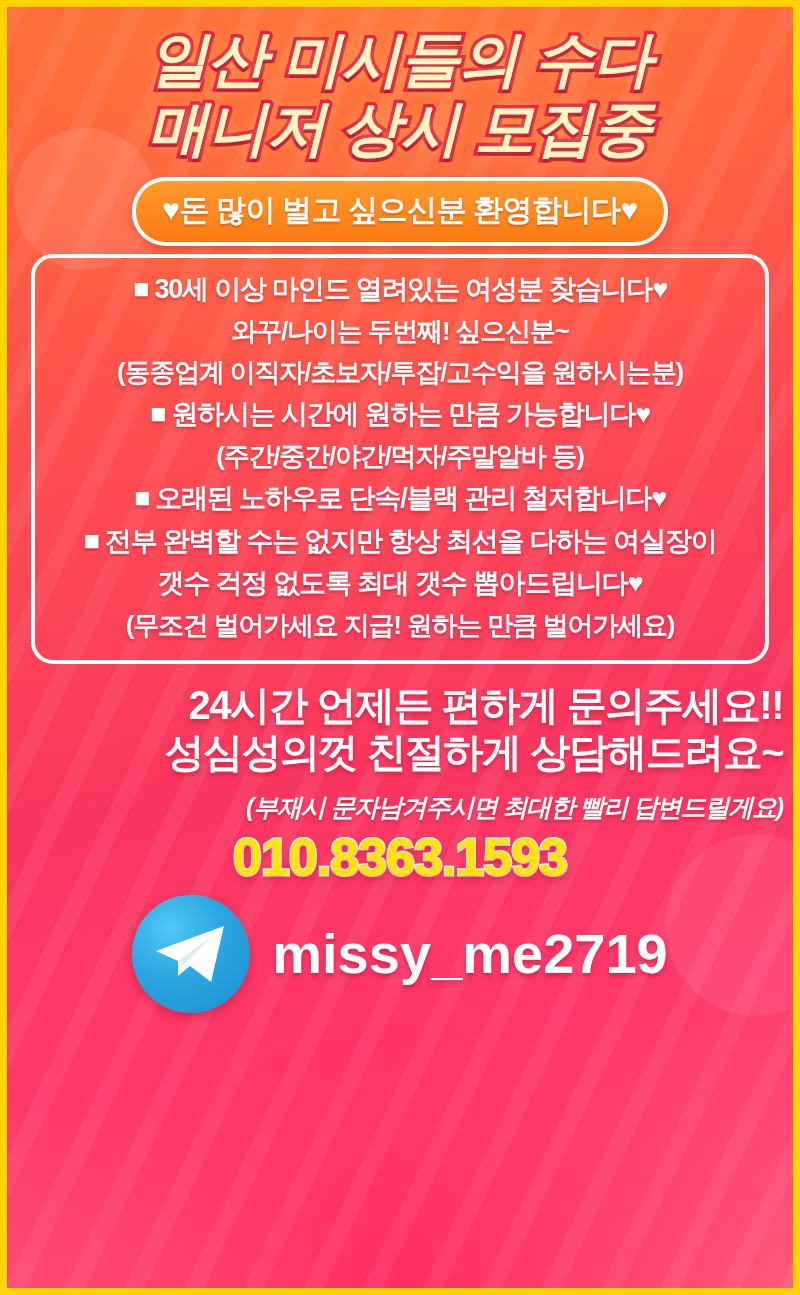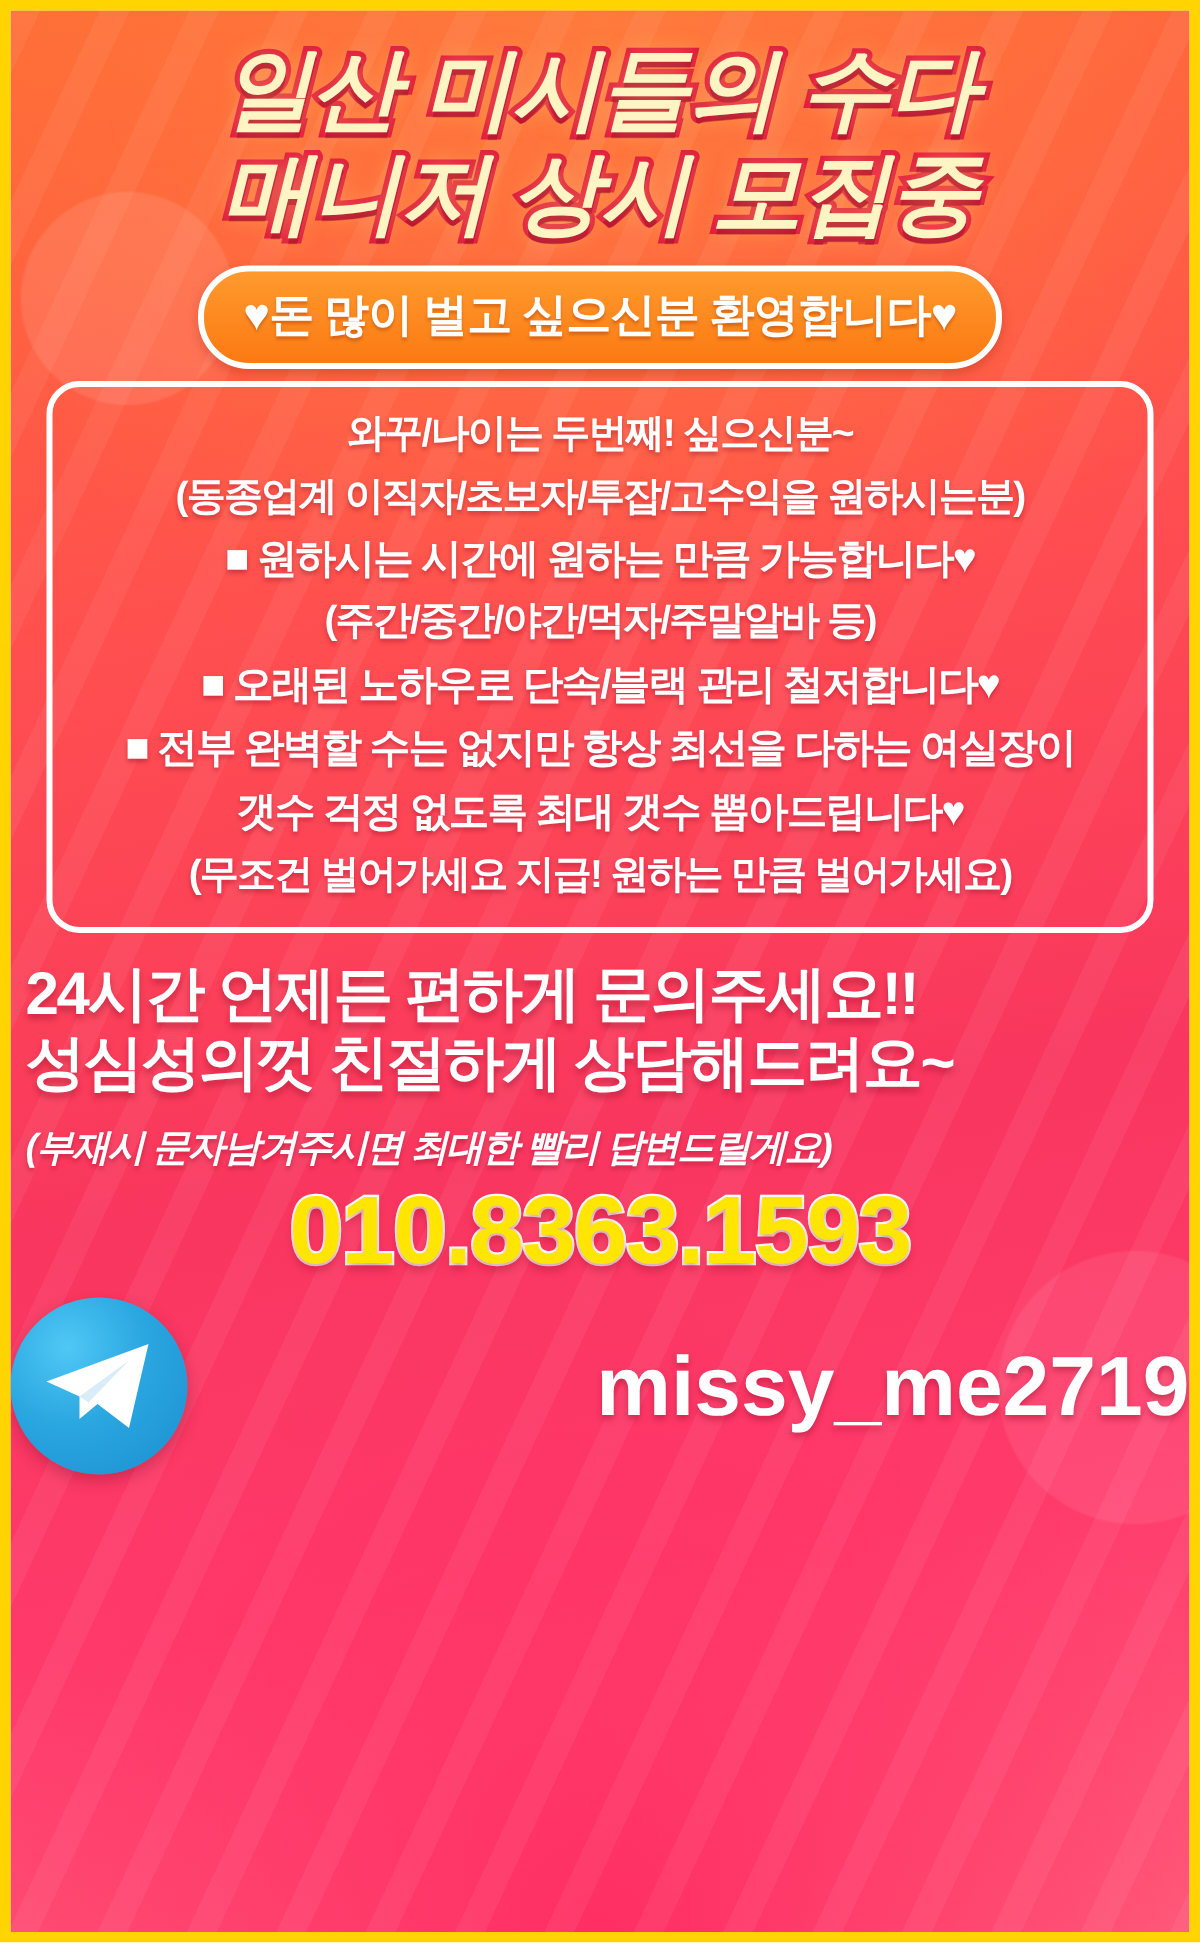--- a/index.html
+++ b/index.html
@@ -109,21 +109,21 @@
     white-space: nowrap;
     text-shadow: 0 2px 3px rgba(150,15,45,0.45);
   }
   .panel p:last-child { margin-bottom: 0; }
   .panel p.sub {
     font-size: 26px;
   }
 
   
   .callout {
-    text-align: left;
+    text-align: right;
     margin-top: 18px;
     padding: 0 10px;
   }
   .callout .big {
     color: #ffffff;
     font-size: 40px;
     font-weight: 900;
     letter-spacing: -1.5px;
     line-height: 1.16;
     white-space: nowrap;
@@ -137,34 +137,34 @@
     margin-top: 16px;
     white-space: nowrap;
     text-shadow: 0 2px 3px rgba(150,15,45,0.45);
     font-style: italic;
   }
 
   .phone {
     text-align: center;
     margin-top: 6px;
     color: #ffe500;
-    font-size: 64px;
+    font-size: 52px;
     font-weight: 900;
     letter-spacing: -1px;
     line-height: 1.05;
     -webkit-text-stroke: 3px #ffffff;
     paint-order: stroke fill;
     text-shadow: 0 4px 6px rgba(150,15,45,0.4);
   }
 
   
   .tg-row {
     display: flex;
     align-items: center;
-    justify-content: space-between;
+    justify-content: center;
     gap: 22px;
     margin-top: 10px;
     padding-bottom: 12px;
   }
   .tg-icon {
     width: 118px;
     height: 118px;
     border-radius: 50%;
     background: radial-gradient(circle at 32% 28%, #4fc8f5 0%, #2aa6e0 45%, #1b8fd0 100%);
     display: flex;
@@ -192,20 +192,21 @@
     <div class="headline">
       <span class="line">일산 미시들의 수다</span>
       <span class="line">매니저 상시 모집중</span>
     </div>
 
     <div class="ribbon-wrap">
       <div class="ribbon">♥돈 많이 벌고 싶으신분 환영합니다♥</div>
     </div>
 
     <div class="panel">
+      <p>■ 30세 이상 마인드 열려있는 여성분 찾습니다♥</p>
       <p class="sub">와꾸/나이는 두번째! 싶으신분~</p>
       <p class="sub">(동종업계 이직자/초보자/투잡/고수익을 원하시는분)</p>
       <p>■ 원하시는 시간에 원하는 만큼 가능합니다♥</p>
       <p class="sub">(주간/중간/야간/먹자/주말알바 등)</p>
       <p>■ 오래된 노하우로 단속/블랙 관리 철저합니다♥</p>
       <p>■ 전부 완벽할 수는 없지만 항상 최선을 다하는 여실장이</p>
       <p>갯수 걱정 없도록 최대 갯수 뽑아드립니다♥</p>
       <p class="sub">(무조건 벌어가세요 지급! 원하는 만큼 벌어가세요)</p>
     </div>
 

